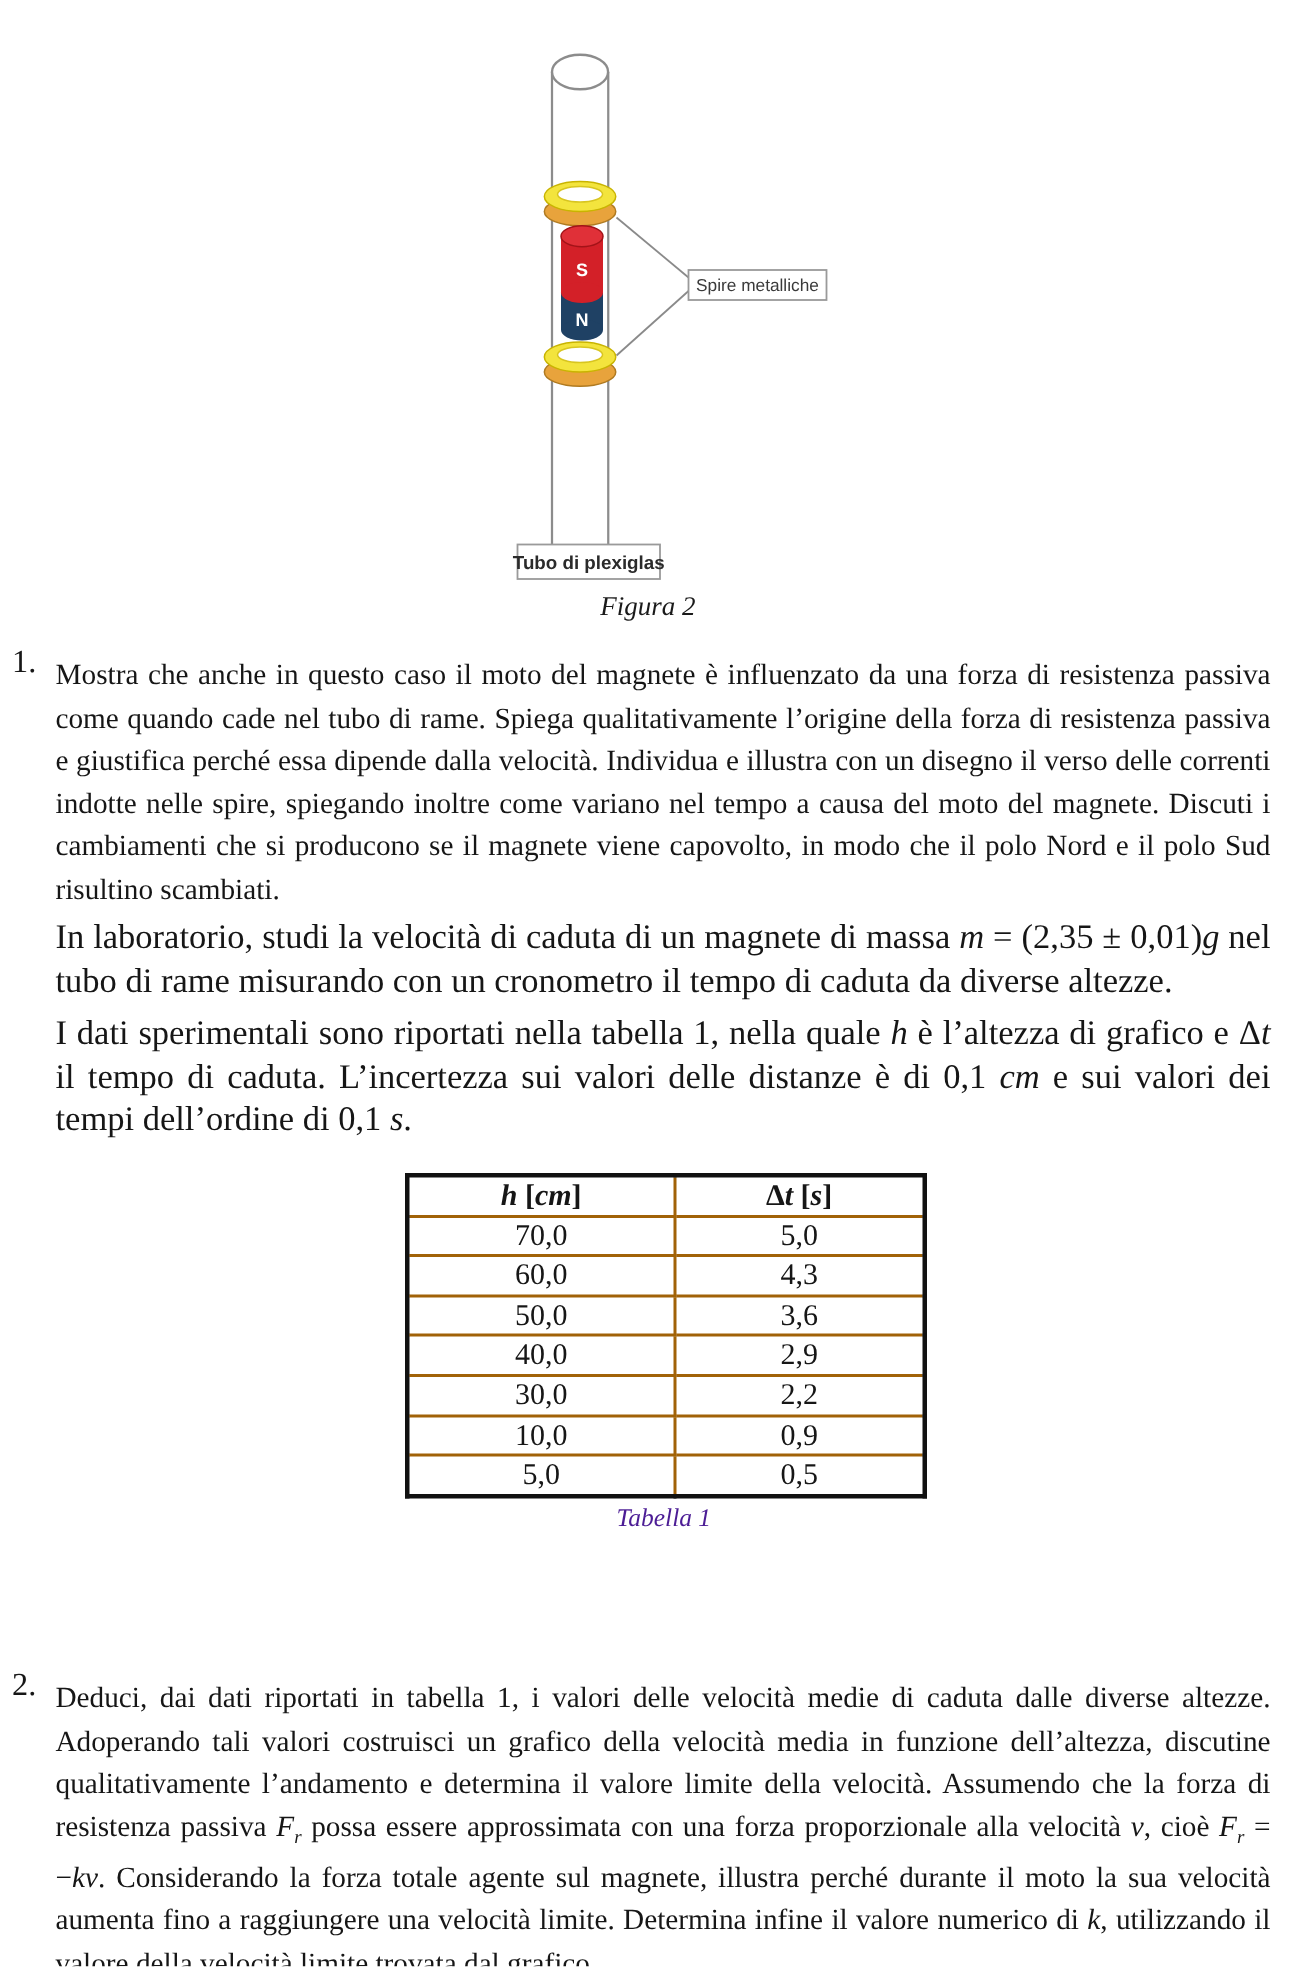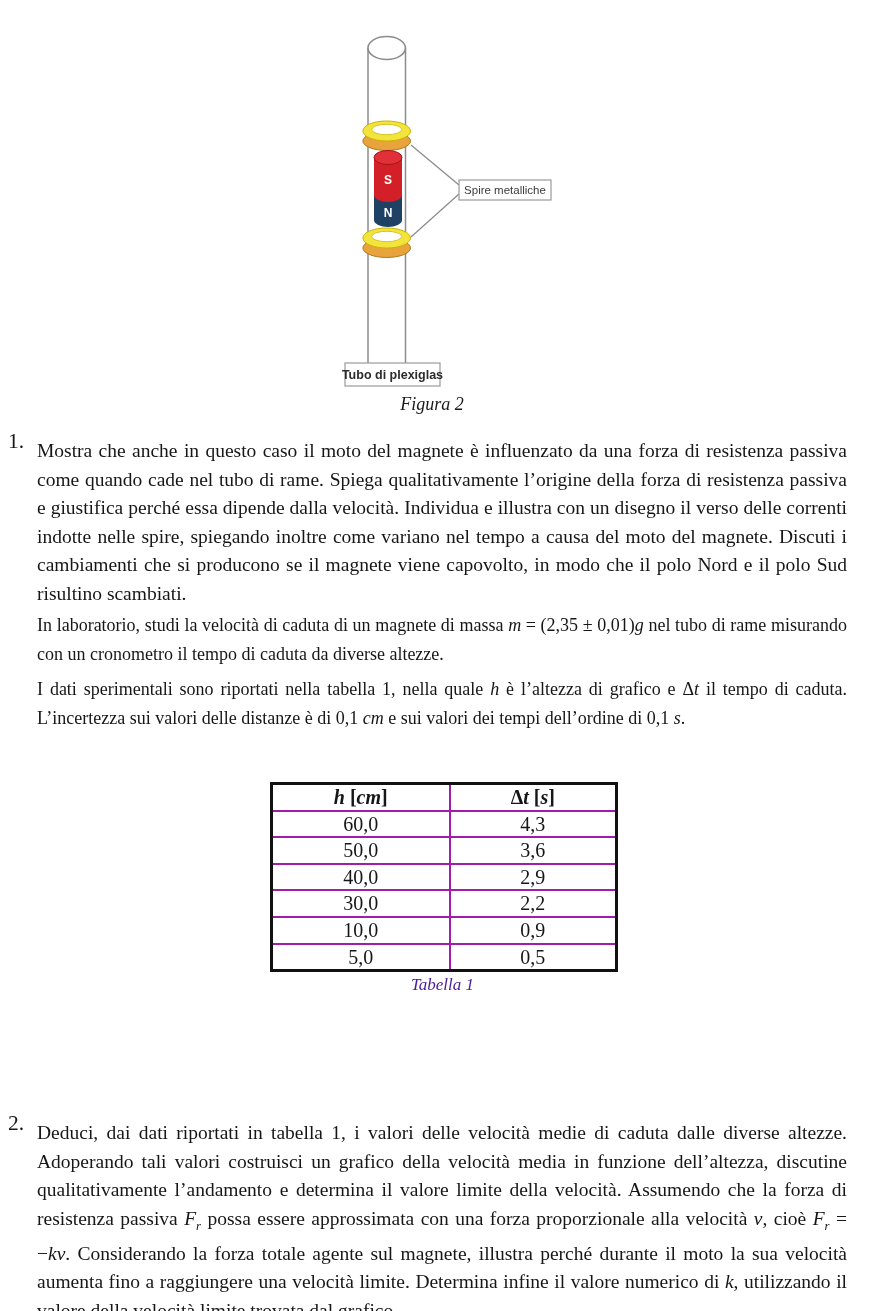--- a/index.html
+++ b/index.html
@@ -7,29 +7,29 @@
     position:relative;width:870px;height:1311px;background:#ffffff;
     font-family:"Liberation Serif", serif;color:#161616;overflow:hidden;
   }
   .figure{position:absolute;left:340px;top:28px;width:230px;height:392px;}
   .list-item{position:absolute;display:flex;left:8px;width:839px;}
   .item1{top:427px;}
   .item2{top:1109px;}
   .num{flex:0 0 29px;width:29px;font-size:21.5px;line-height:28.5px;}
   .body{flex:1;font-size:19.5px;line-height:28.5px;text-align:justify;margin-top:10px;}
   .para{position:absolute;left:37px;width:810px;margin:0;
-        font-size:18px;line-height:28.5px;text-align:justify;}
+        font-size:23px;line-height:28.5px;text-align:justify;}
   #para-lab{top:611px;}
   #para-dati{top:675px;}
   .subvar{font-size:0.65em;}
   .table-wrap{position:absolute;left:270px;top:782px;width:345px;}
   table.data{border-collapse:collapse;width:345px;font-size:20px;
              border:3px solid #111;table-layout:fixed;}
   table.data th,table.data td{
-    border:2px solid #a21caf;text-align:center;padding:0;
+    border:2px solid #a16207;text-align:center;padding:0;
     height:24.6px;line-height:24.6px;font-weight:normal;
   }
   table.data th{font-weight:bold;}
   col.c1{width:178px;} col.c2{width:167px;}
   .tab-caption{text-align:center;font-style:italic;font-size:17px;margin-top:3px;color:#4c1d95;}
   .fig-label-sans{font-family:"Liberation Sans", sans-serif;}
   i{font-style:italic;}
 </style>
 </head>
 <body>
@@ -89,20 +89,24 @@
           <col class="c2">
         </colgroup>
       <thead>
         <tr>
           <th><i>h</i><span> [</span><i>cm</i><span>]</span></th>
           <th><span>Δ</span><i>t</i><span> [</span><i>s</i><span>]</span></th>
         </tr>
       </thead>
       <tbody>
         <tr>
+            <td>70,0</td>
+            <td>5,0</td>
+          </tr>
+        <tr>
             <td>60,0</td>
             <td>4,3</td>
           </tr>
         <tr>
             <td>50,0</td>
             <td>3,6</td>
           </tr>
         <tr>
             <td>40,0</td>
             <td>2,9</td>

